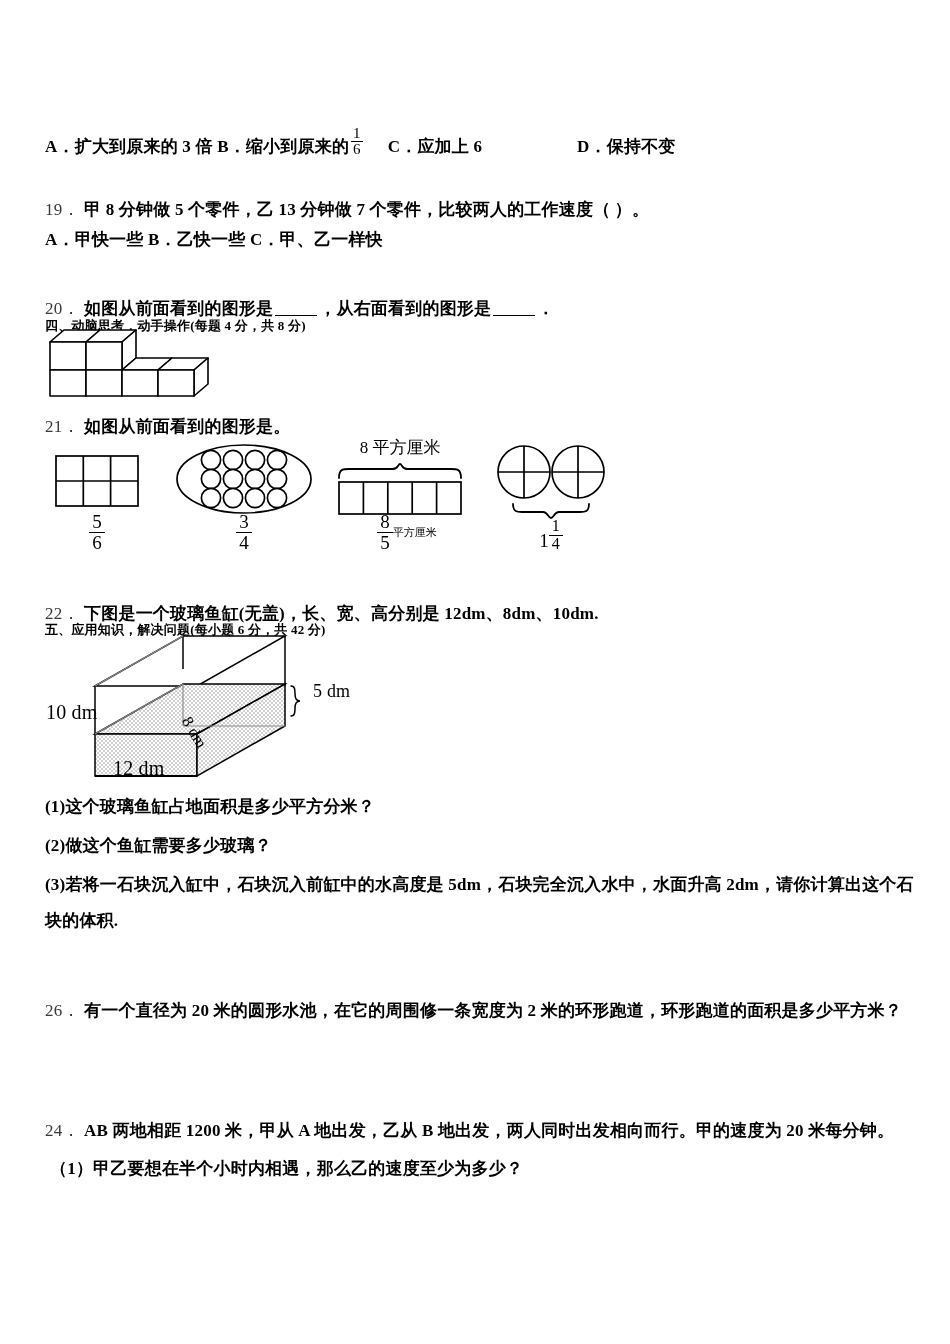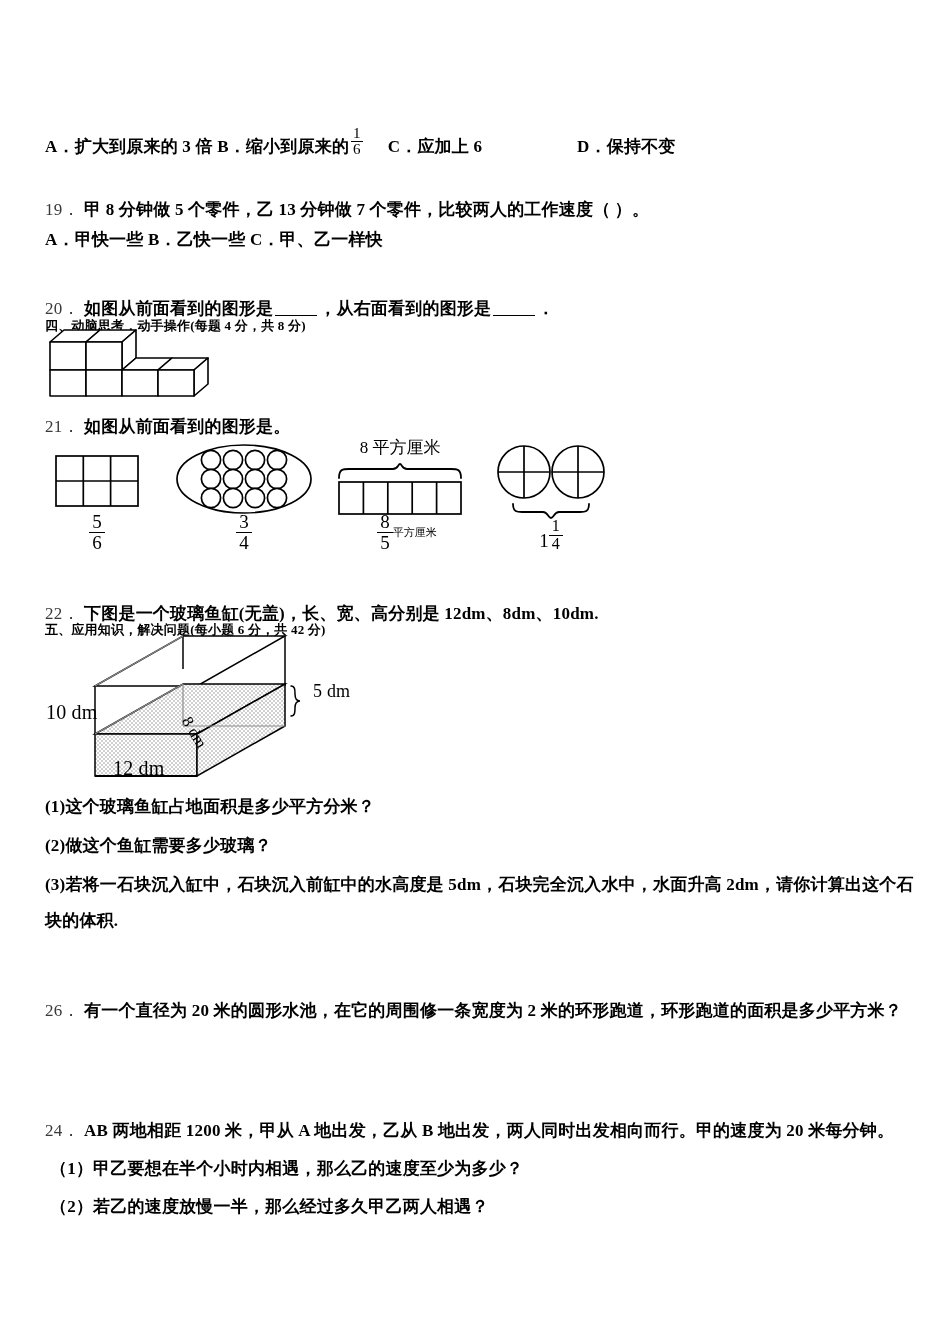--- a/index.html
+++ b/index.html
@@ -301,15 +301,14 @@
   <div class="line" style="left:45px; top:987px;">
     <span class="qnum">26．</span>
     <span class="bold">有一个直径为 20 米的圆形水池，在它的周围修一条宽度为 2 米的环形跑道，环形跑道的面积是多少平方米？</span>
   </div>
 
   <div class="line" style="left:45px; top:1107px;">
     <span class="qnum">24．</span>
     <span class="bold">AB 两地相距 1200 米，甲从 A 地出发，乙从 B 地出发，两人同时出发相向而行。甲的速度为 20 米每分钟。</span>
   </div>
   <div class="line bold" style="left:50px; top:1145px;">（1）甲乙要想在半个小时内相遇，那么乙的速度至少为多少？</div>
-  <div class="line bold" style="left:50px; top:1183px;">（2）若乙的速度放慢一半，那么经过多久甲乙两人相遇？</div>
 
 </div>
 
 </body></html>

